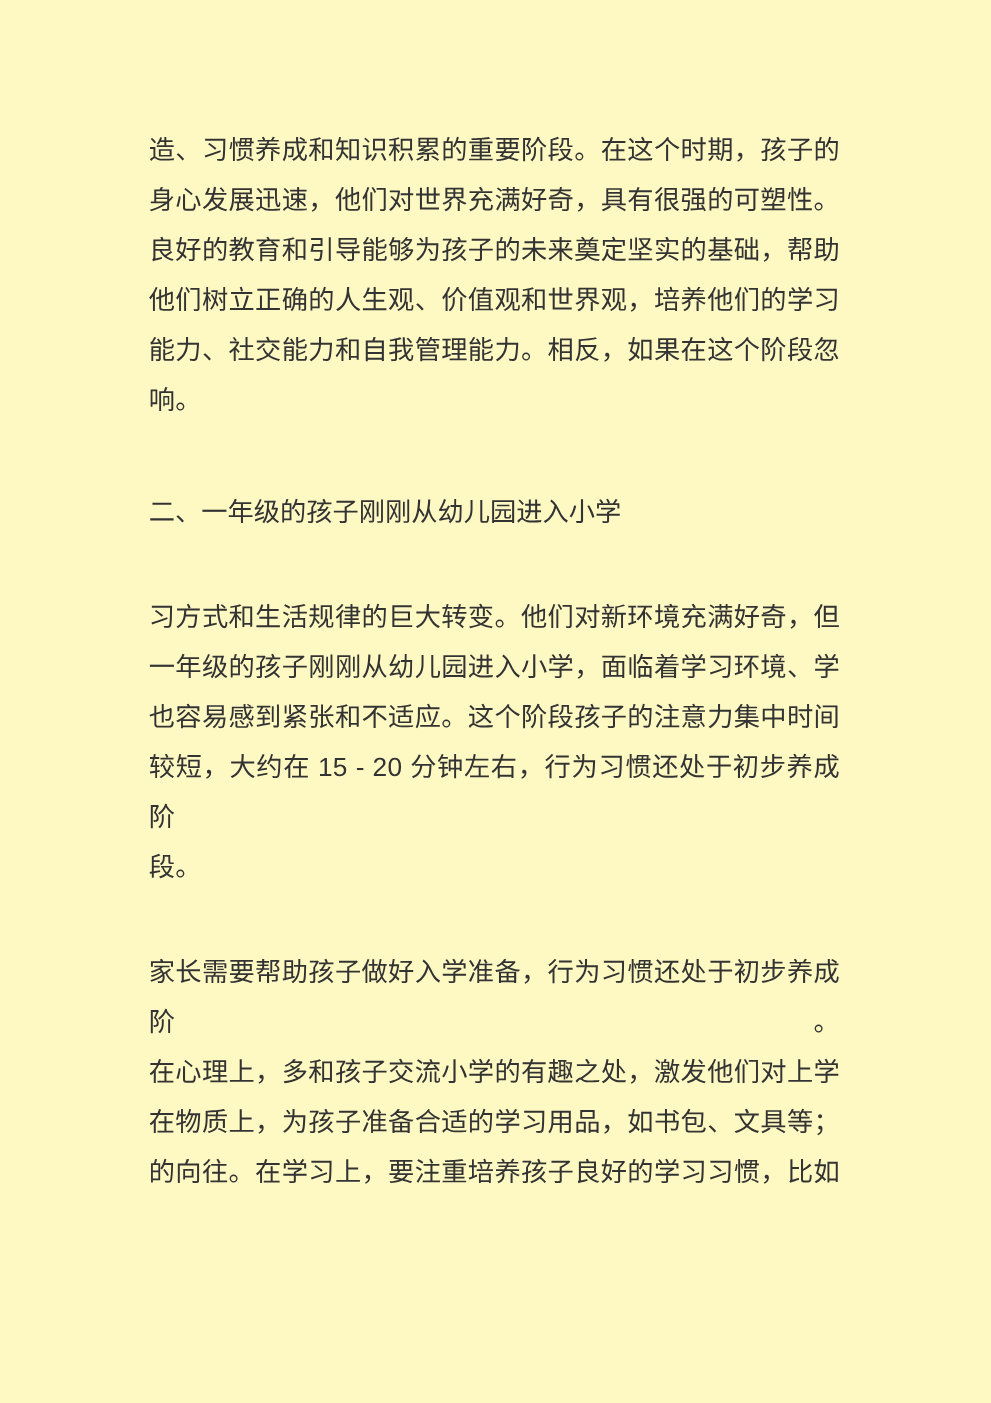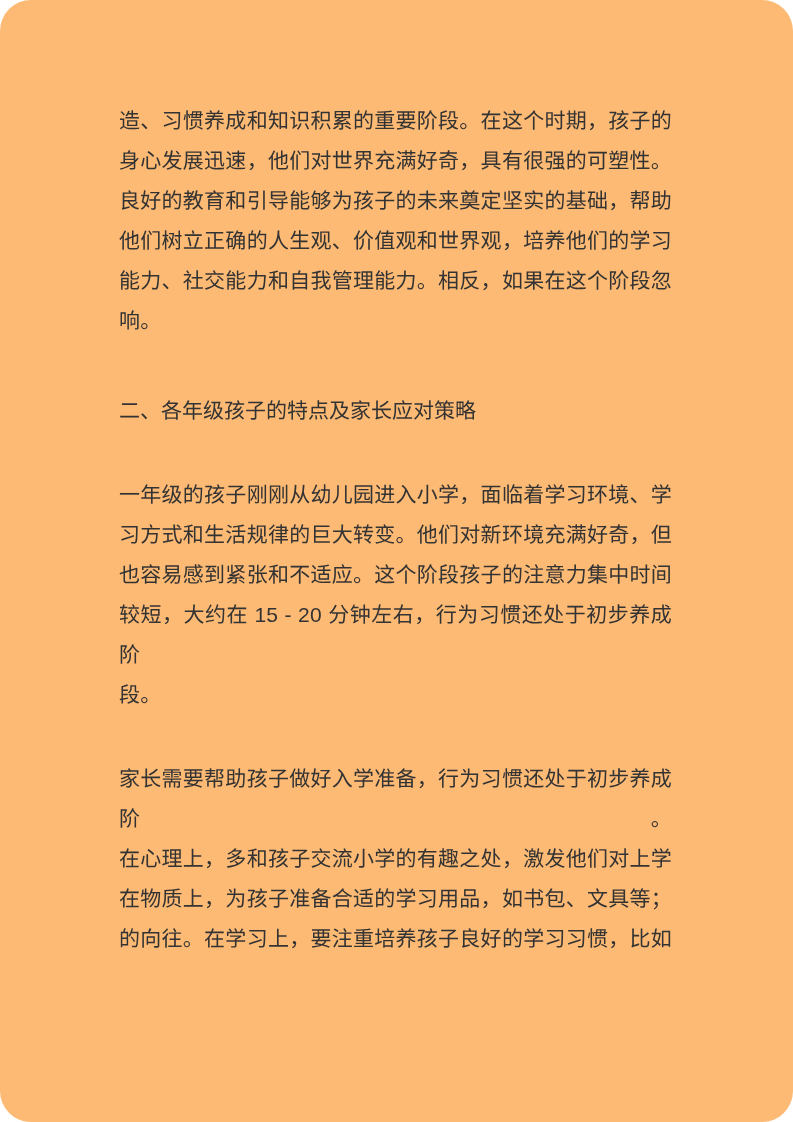--- a/index.html
+++ b/index.html
@@ -11,23 +11,22 @@
     width: 793px;
     height: 1122px;
     overflow: hidden;
     font-family: "Liberation Sans", sans-serif;
   }
   .page {
     box-sizing: border-box;
     width: 793px;
     height: 1122px;
     padding: 101px 121px 0 119px;
-    background: #fdba74;
+    background: #fef9c3;
     color: #333333;
-    border-radius: 31px;
   }
   .para {
     margin: 0 0 44px 0;
     font-size: 21px;
     line-height: 40px;
     font-weight: 400;
   }
   .para.intro {
     margin-bottom: 50px;
   }
@@ -57,27 +56,27 @@
   <p class="para intro">
     <span class="line">造、习惯养成和知识积累的重要阶段。在这个时期，孩子的</span>
     <span class="line">身心发展迅速，他们对世界充满好奇，具有很强的可塑性。</span>
     <span class="line">良好的教育和引导能够为孩子的未来奠定坚实的基础，帮助</span>
     <span class="line">他们树立正确的人生观、价值观和世界观，培养他们的学习</span>
     <span class="line">能力、社交能力和自我管理能力。相反，如果在这个阶段忽</span>
     <span class="line para-end">响。</span>
   </p>
 
   <p class="para heading">
-    <span class="heading-line">二、各年级孩子的特点及家长应对策略</span>
+    <span class="heading-line">二、一年级的孩子刚刚从幼儿园进入小学</span>
   </p>
 
 
   <p class="para">
+    <span class="line">习方式和生活规律的巨大转变。他们对新环境充满好奇，但</span>
     <span class="line">一年级的孩子刚刚从幼儿园进入小学，面临着学习环境、学</span>
-    <span class="line">习方式和生活规律的巨大转变。他们对新环境充满好奇，但</span>
     <span class="line">也容易感到紧张和不适应。这个阶段孩子的注意力集中时间</span>
     <span class="line">较短，大约在 15 - 20 分钟左右，行为习惯还处于初步养成阶</span>
     <span class="line para-end">段。</span>
   </p>
 
   <p class="para">
     <span class="line">家长需要帮助孩子做好入学准备，行为习惯还处于初步养成阶。</span>
     <span class="line">在心理上，多和孩子交流小学的有趣之处，激发他们对上学</span>
     <span class="line">在物质上，为孩子准备合适的学习用品，如书包、文具等；</span>
     <span class="line">的向往。在学习上，要注重培养孩子良好的学习习惯，比如</span>

